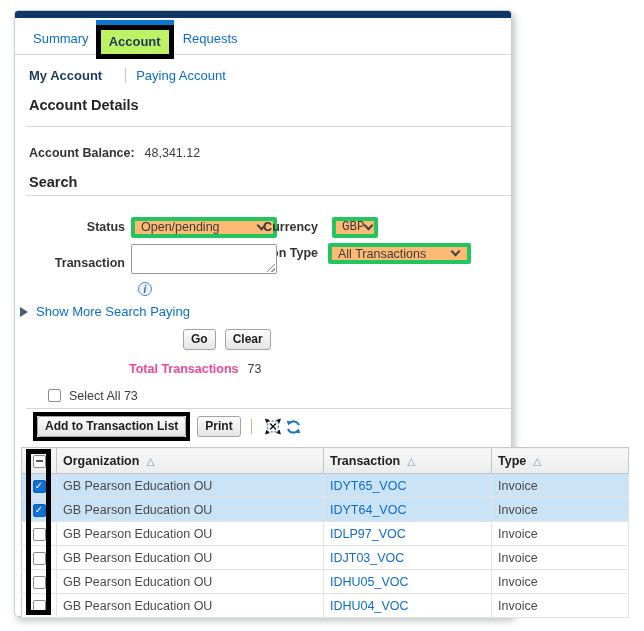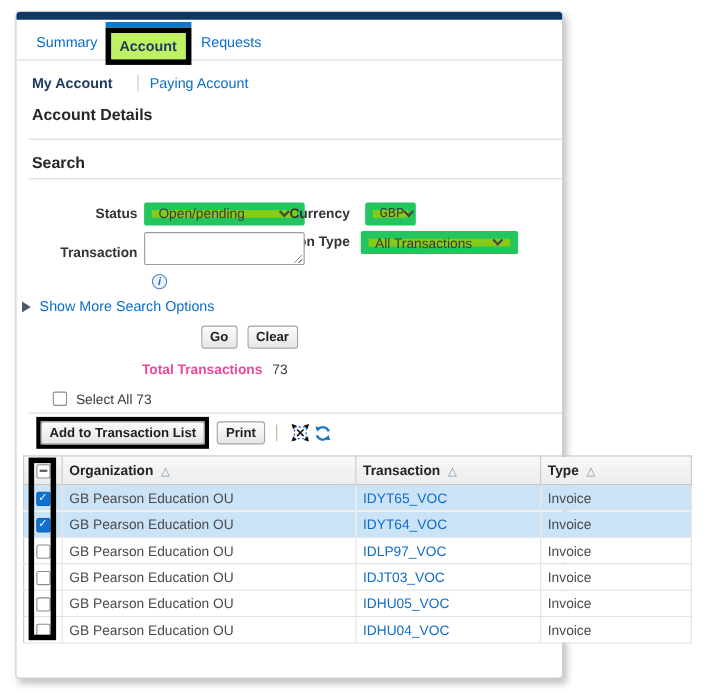--- a/index.html
+++ b/index.html
@@ -35,22 +35,22 @@
   .rule2 { margin-top: 5px; }
 
   .balance-row { display: flex; margin: 19px 0 0 14px; align-items: baseline; }
   .balance-row .lbl { font-weight: bold; color: #333; }
   .balance-row .val { margin-left: 10px; color: #3c3c3c; }
 
   
   .form { display: grid; grid-template-columns: 96px 146px 35px auto;
     grid-template-rows: 22px 32px 18px; gap: 5px 6px; margin: 20px 0 0 14px; align-items: center; }
   .flabel { font-weight: bold; color: #333; justify-self: end; white-space: nowrap; }
-  .select { display: flex; align-items: center; height: 21px; background: #84cc16;
-    border: 7px solid #22c55e; border-radius: 2px; padding: 0 7px 0 6px; color: #3c3c3c; }
+  .select { display: flex; align-items: center; height: 21px; background: #fdba74;
+    border: 4px solid #22c55e; border-radius: 2px; padding: 0 7px 0 6px; color: #3c3c3c; }
   .chev { width: 7px; height: 7px; border-right: 2px solid #444; border-bottom: 2px solid #444;
     transform: rotate(45deg); margin: -4px 1px 0 auto; flex: none; }
   .sel-status { width: 146px; }
   .sel-currency { width: 46px; margin-left: 8px; font-family: Liberation Mono, monospace; }
   .sel-ttype { width: 143px; margin-left: 4px; align-self: start; }
   .lbl-ttype { align-self: start; margin-top: 3px; }
   .lbl-ta { align-self: end; padding-bottom: 5px; }
   .ta-wrap { position: relative; width: 146px; height: 30px; }
   .ta-wrap textarea { width: 146px; height: 30px; resize: none; border: 1px solid #9b9b9b;
     border-radius: 2px; background: #fff; outline: none; font-family: inherit; }
@@ -124,20 +124,24 @@
 
   <div class="subnav">
     <span class="active">My Account</span>
     <span class="vdiv"></span>
     <span class="link">Paying Account</span>
   </div>
 
   <h2 class="section">Account Details</h2>
   <div class="rule rule1"></div>
 
+  <div class="balance-row">
+    <span class="lbl">Account Balance:</span>
+    <span class="val">48,341.12</span>
+  </div>
 
   <h2 class="section">Search</h2>
   <div class="rule rule2"></div>
 
   <div class="form">
     <span class="flabel">Status</span>
     <div class="select sel-status">
       <span>Open/pending</span>
       <span class="chev"></span>
     </div>
@@ -156,21 +160,21 @@
     <div class="select sel-ttype">
       <span>All Transactions</span>
       <span class="chev"></span>
     </div>
 
     <span class="info-icon">i</span>
   </div>
 
   <div class="show-more">
     <span class="tri-right"></span>
-    <span class="txt">Show More Search Options</span>
+    <span class="txt">Show More Search Paying</span>
   </div>
 
   <div class="go-row">
     <span class="btn">Go</span>
     <span class="btn">Clear</span>
   </div>
 
   <div class="total-row">
     <span class="lbl">Total Transactions</span>
     <span class="val">73</span>

